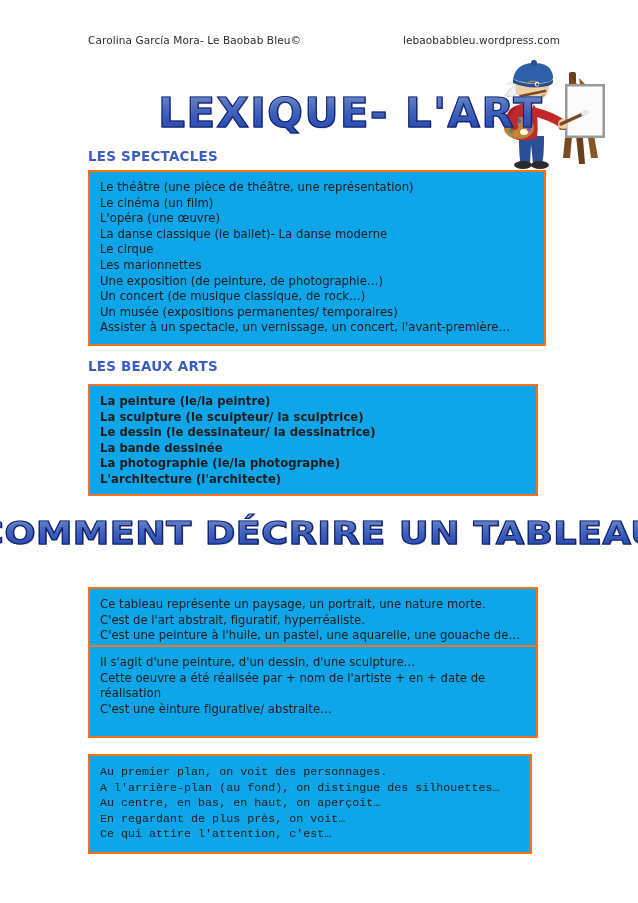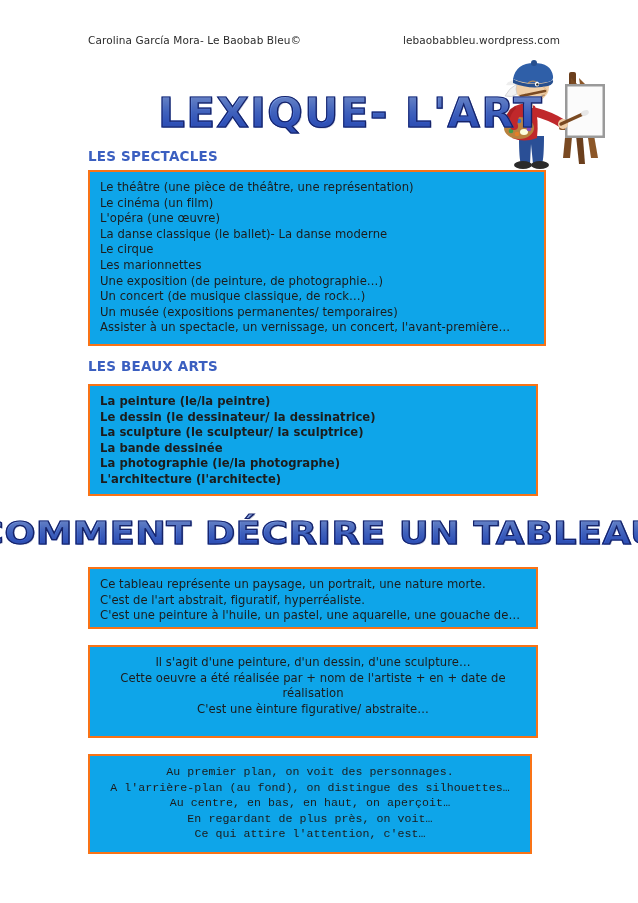--- a/index.html
+++ b/index.html
@@ -94,32 +94,32 @@
   #heading-beaux-arts { top: 358px; }
 
   
   .content-box {
     position: absolute;
     left: 88px;
     background: #0ea5e9;
     border: 2px solid #f97316;
     padding: 8px 10px 7px 10px;
   }
-  .content-box.thick { border-width: 2px; text-align: center; }
+  .content-box.thick { border-width: 2px; }
   .content-box p {
     margin: 0;
     font-size: 11.6px;
     line-height: 15.6px;
     color: #1c1c1c;
     letter-spacing: 0.05px;
   }
 
   #box-spectacles { top: 170px; width: 458px; height: 176px; }
   #box-beaux-arts { top: 384px; width: 450px; height: 112px; font-weight: bold; }
-  #box-decrire-1  { top: 567px; width: 450px; height: 62px; }
+  #box-decrire-1  { top: 587px; width: 450px; height: 62px; }
   #box-decrire-2  { top: 645px; width: 450px; height: 93px; }
   #box-decrire-3  { top: 754px; width: 444px; height: 100px; font-family: Liberation Mono, monospace; }
 
   
   #painter-clipart {
     position: absolute;
     top: 54px;
     left: 487px;
     width: 126px;
     height: 116px;
@@ -222,22 +222,22 @@
     <p>Une exposition (de peinture, de photographie…)</p>
     <p>Un concert (de musique classique, de rock…)</p>
     <p>Un musée (expositions permanentes/ temporaires)</p>
     <p>Assister à un spectacle, un vernissage, un concert, l'avant-première…</p>
   </div>
 
   <div class="section-heading" id="heading-beaux-arts">LES BEAUX ARTS</div>
 
   <div class="content-box" id="box-beaux-arts">
     <p>La peinture (le/la peintre)</p>
+    <p>La sculpture (le sculpteur/ la sculptrice)</p>
     <p>Le dessin (le dessinateur/ la dessinatrice)</p>
-    <p>La sculpture (le sculpteur/ la sculptrice)</p>
     <p>La bande dessinée</p>
     <p>La photographie (le/la photographe)</p>
     <p>L'architecture (l'architecte)</p>
   </div>
 
   <div class="wordart-wrap" id="title-comment-wrap">
     <span class="wordart" id="title-comment">COMMENT DÉCRIRE UN TABLEAU</span>
   </div>
 
   <div class="content-box" id="box-decrire-1">

